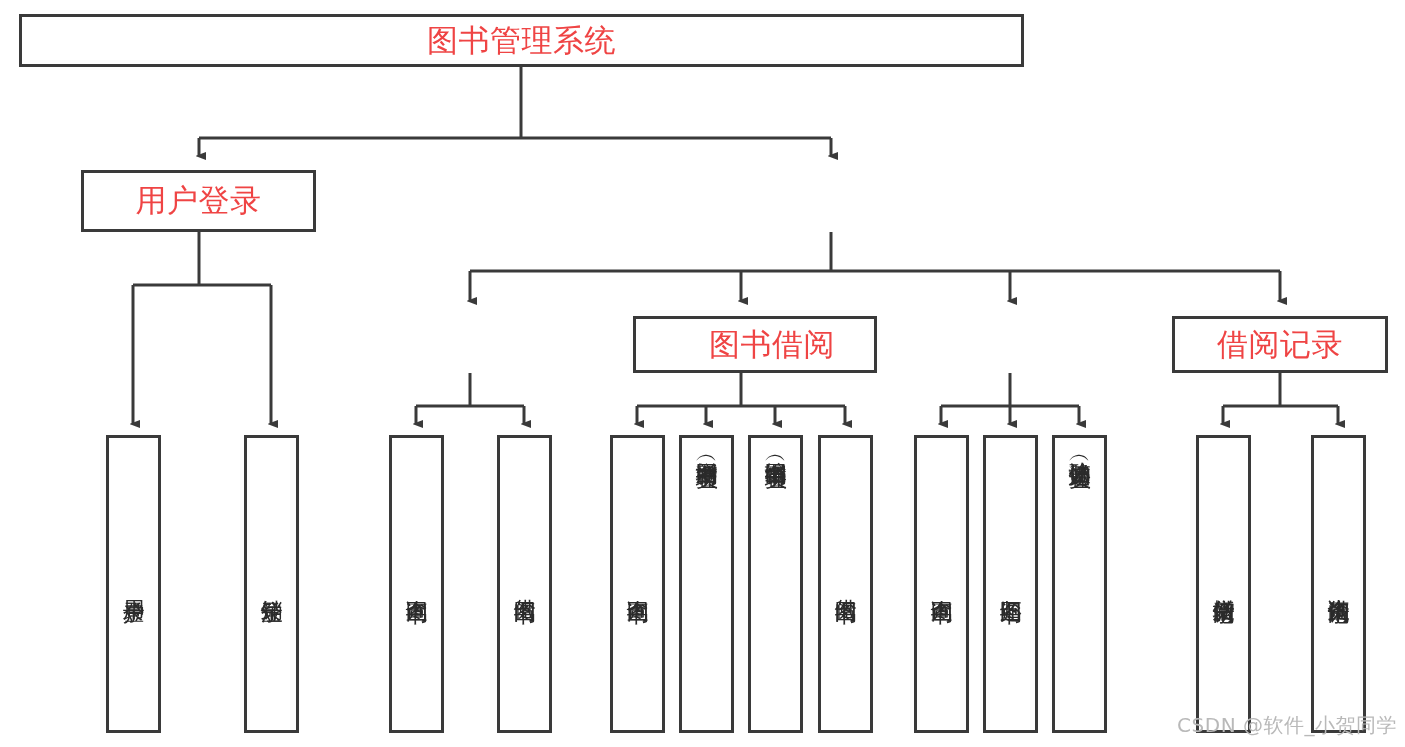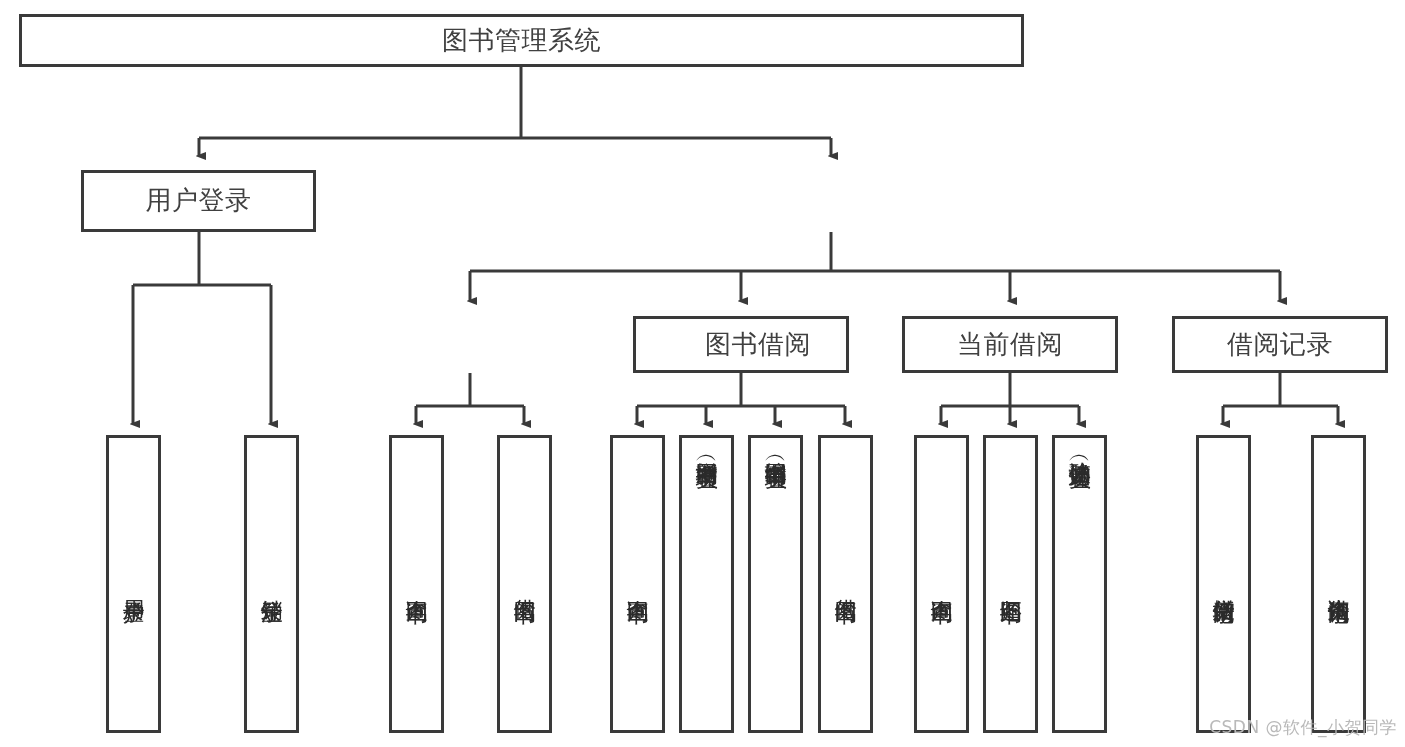--- a/index.html
+++ b/index.html
@@ -31,25 +31,25 @@
     position: absolute;
     box-sizing: border-box;
     border: 3px solid #3a3a3a;
     background: #ffffff;
     display: flex;
     align-items: center;
     justify-content: center;
     color: #2b2b2b;
   }
   .node-label {
-    font-size: 26px;
+    font-size: 31px;
     line-height: 1.15;
     letter-spacing: 0.5px;
     white-space: nowrap;
-    color: #404040;
+    color: #ef4444;
   }
   .leaf-box {
     position: absolute;
     box-sizing: border-box;
     border: 3px solid #3a3a3a;
     background: #ffffff;
     display: flex;
     align-items: flex-start;
     justify-content: center;
     padding-top: 6px;
@@ -65,21 +65,21 @@
     white-space: nowrap;
   }
   .leaf-box.centered {
     align-items: center;
     padding-top: 0;
   }
   .watermark {
     position: absolute;
     right: 8px;
     bottom: 8px;
-    font-size: 17px;
+    font-size: 20px;
     color: #b9b9b9;
     letter-spacing: 0.5px;
     white-space: nowrap;
     pointer-events: none;
   }
 </style>
 </head>
 <body>
 
 <div id="diagram-root">
@@ -135,25 +135,22 @@
   </svg>
 
   <div class="node-box" style="left:19px; top:14px; width:1005px; height:53px;">
     <span class="node-label">图书管理系统</span>
   </div>
 
   <div class="node-box" style="left:81px; top:170px; width:235px; height:62px;">
     <span class="node-label">用户登录</span>
   </div>
 
-  <div class="node-box" style="left:633px; top:316px; width:216px; height:57px;padding-left:34px;">
+  <div class="node-box" style="left:633px; top:316px; width:244px; height:57px;padding-left:34px;">
     <span class="node-label">图书借阅</span>
-  </div>
-  <div class="node-box" style="left:902px; top:316px; width:216px; height:57px;">
-    <span class="node-label">当前借阅</span>
   </div>
   <div class="node-box" style="left:1172px; top:316px; width:216px; height:57px;align-items:center;">
     <span class="node-label">借阅记录</span>
   </div>
 
   <div class="leaf-box centered" style="left:106px; top:435px; width:55px; height:298px;">
     <span class="leaf-label">用户登录</span>
   </div>
   <div class="leaf-box centered" style="left:244px; top:435px; width:55px; height:298px;">
     <span class="leaf-label">注销登录</span>

